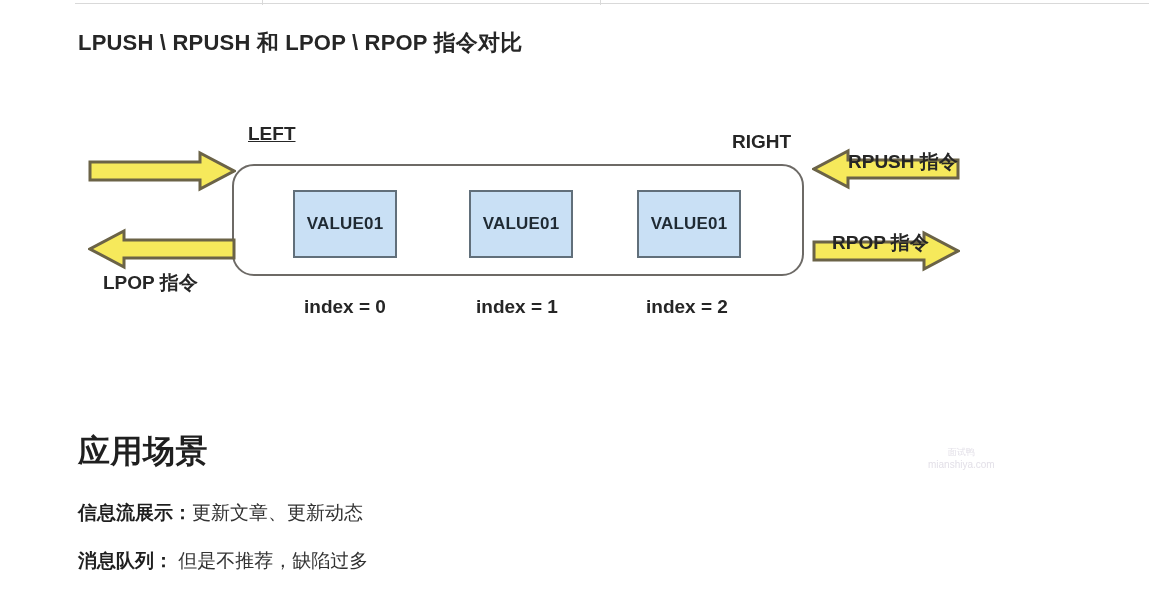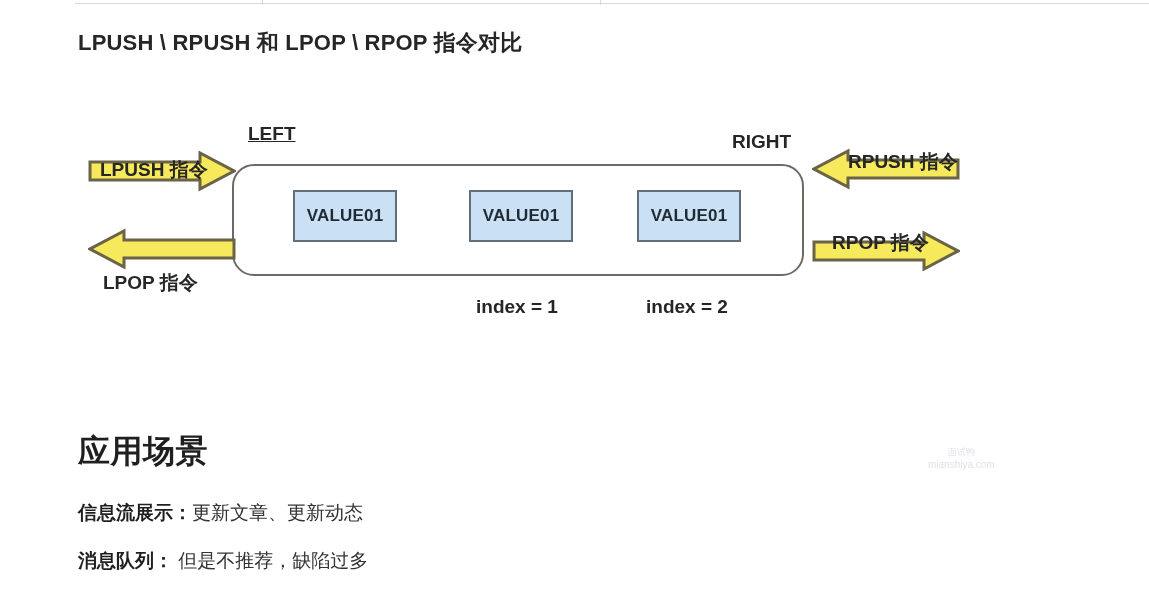--- a/index.html
+++ b/index.html
@@ -78,21 +78,21 @@
     border-radius: 22px;
     background: #ffffff;
     box-sizing: border-box;
   }
 
   
   .value-cell {
     position: absolute;
     top: 90px;
     width: 104px;
-    height: 52px;
+    height: 68px;
     background: #c9e0f5;
     border: 2.5px solid #616f7a;
     box-sizing: border-box;
     display: flex;
     align-items: center;
     justify-content: center;
     font-size: 17px;
     font-weight: 700;
     color: #1f2a33;
     letter-spacing: 0.2px;
@@ -185,29 +185,29 @@
 
   <div class="edge-label left-label">LEFT</div>
   <div class="edge-label right-label">RIGHT</div>
 
   <div class="list-container"></div>
 
   <div class="value-cell c0">VALUE01</div>
   <div class="value-cell c1">VALUE01</div>
   <div class="value-cell c2">VALUE01</div>
 
+  <div class="index-label i0">index = 0</div>
   <div class="index-label i1">index = 1</div>
   <div class="index-label i2">index = 2</div>
 
   <div class="arrow-group ag-lpush">
     <svg width="148" height="42" viewBox="0 0 148 42">
       <polygon points="2,12 112,12 112,3 146,21 112,39 112,30 2,30" fill="#f6e95b" stroke="#6b6347" stroke-width="3" stroke-linejoin="miter"></polygon>
     </svg>
   </div>
-  <div class="arrow-caption cap-lpush">LPUSH 指令</div>
 
   <div class="arrow-group ag-lpop">
     <svg width="148" height="42" viewBox="0 0 148 42">
       <polygon points="146,12 36,12 36,3 2,21 36,39 36,30 146,30" fill="#f6e95b" stroke="#6b6347" stroke-width="3" stroke-linejoin="miter"></polygon>
     </svg>
   </div>
   <div class="arrow-caption cap-lpop">LPOP 指令</div>
 
   <div class="arrow-group ag-rpush">
     <svg width="148" height="42" viewBox="0 0 148 42">

